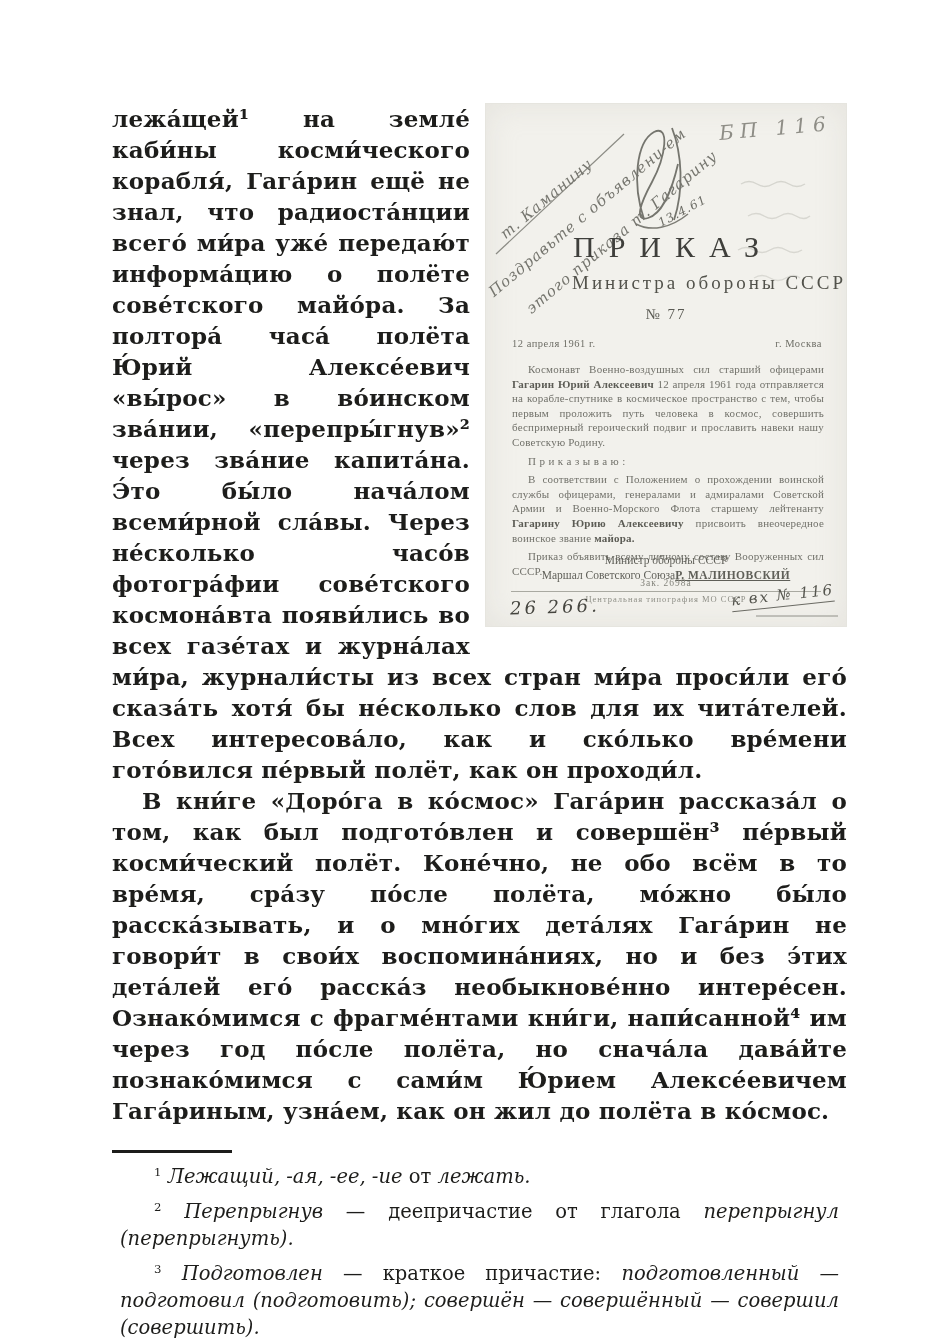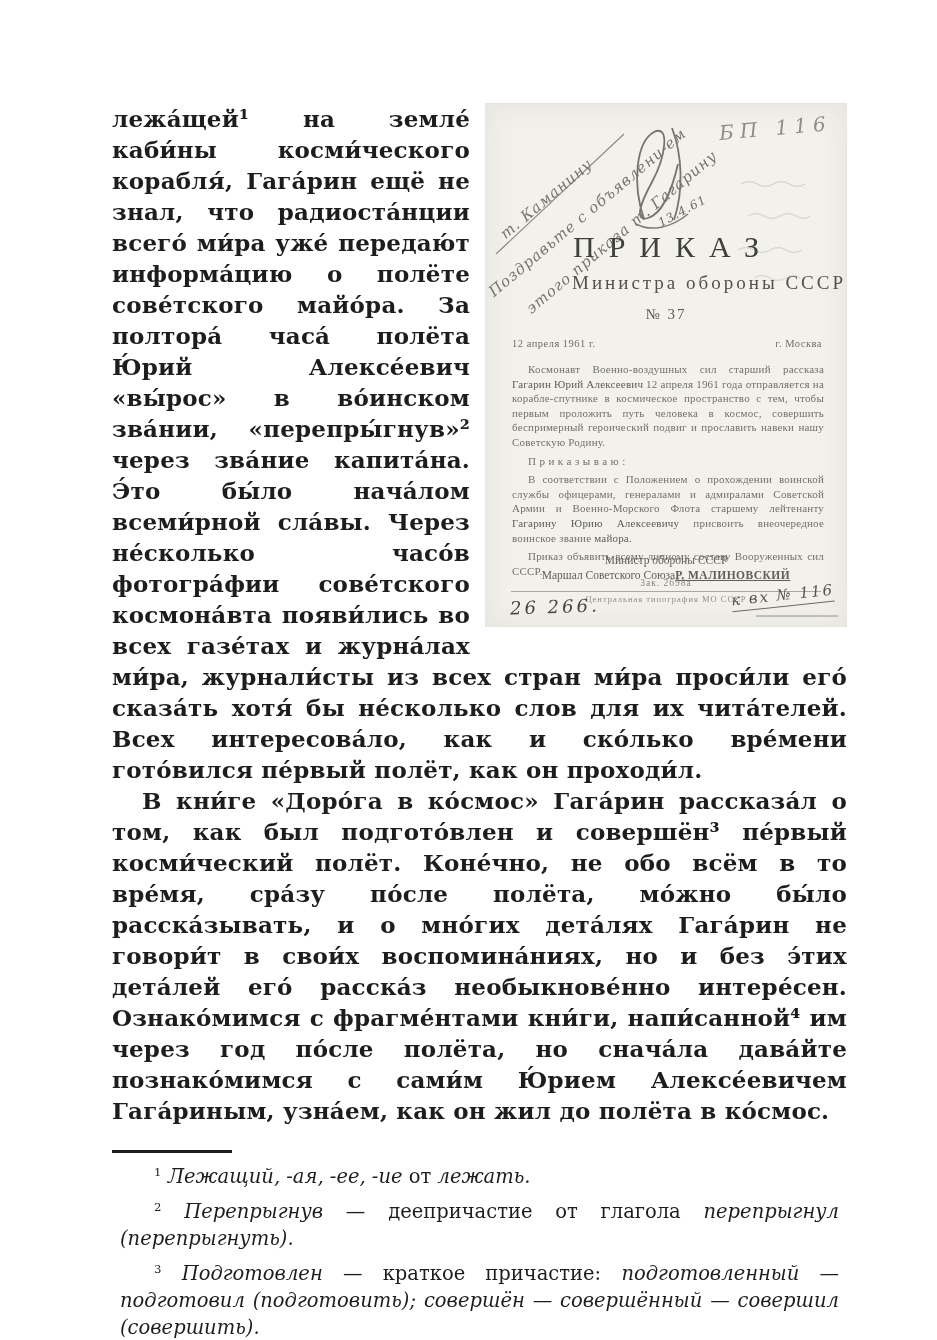--- a/index.html
+++ b/index.html
@@ -79,21 +79,21 @@
     font-size:10.5px;color:#6f6f67;letter-spacing:.5px;
   }
   .scan-body{
     position:absolute;left:26px;right:22px;top:258px;
     font-family:"Liberation Serif", serif;
     font-size:11px;line-height:14.6px;
     color:#71716a;text-align:justify;letter-spacing:.2px;
   }
   .scan-body p{margin:0 0 4px 0;text-indent:16px;}
   .scan-body .order-verb{letter-spacing:3.5px;}
-  .scan-body .bold{font-weight:400;color:#5c5c55;}
+  .scan-body .bold{font-weight:700;color:#5c5c55;}
   .scan-signature{
     position:absolute;left:0;right:0;top:449px;
     text-align:center;font-family:"Liberation Serif", serif;
     font-size:11.5px;line-height:15px;color:#5f5f58;
   }
   .scan-signature .sig-name{font-weight:700;letter-spacing:.5px;text-decoration:underline;}
   .scan-imprint{
     position:absolute;left:0;right:0;top:474px;text-align:center;
     font-family:"Liberation Serif", serif;color:#84847c;
   }
@@ -149,29 +149,29 @@
       <div class="hl1">т. Каманину</div>
       <div class="hl2">Поздравьте с объявлени-ем</div>
       <div class="hl3">этого приказа т. Гагарину</div>
     </div>
     <div class="hand-date">13.4.61</div>
 
     <div class="pencil-mark">БП 116</div>
 
     <div class="scan-title">ПРИКАЗ</div>
     <div class="scan-subtitle">Министра обороны СССР</div>
-    <div class="scan-number">№ 37</div>
+    <div class="scan-number">№ 77</div>
 
     <div class="scan-daterow">
       <span>12 апреля 1961 г.</span>
       <span>г. Москва</span>
     </div>
 
     <div class="scan-body">
-      <p><span>Космонавт Военно-воздушных сил старший рассказа </span><span class="bold">Гагарин Юрий Алексеевич</span><span> 12 апреля 1961 года отправляется на корабле-спутнике в космическое пространство с тем, чтобы первым проложить путь человека в космос, совершить беспримерный героический подвиг и прославить навеки нашу Советскую Родину.</span></p>
+      <p><span>Космонавт Военно-воздушных сил старший офицерами </span><span class="bold">Гагарин Юрий Алексеевич</span><span> 12 апреля 1961 года отправляется на корабле-спутнике в космическое пространство с тем, чтобы первым проложить путь человека в космос, совершить беспримерный героический подвиг и прославить навеки нашу Советскую Родину.</span></p>
       <p class="order-verb">Приказываю:</p>
       <p><span>В соответствии с Положением о прохождении воинской службы офицерами, генералами и адмиралами Советской Армии и Военно-Морского Флота старшему лейтенанту </span><span class="bold">Гагарину Юрию Алексеевичу</span><span> присвоить внеочередное воинское звание </span><span class="bold">майора.</span></p>
       <p>Приказ объявить всему личному составу Вооруженных сил СССР.</p>
     </div>
 
     <div class="scan-signature">
       <div>Министр обороны СССР</div>
       <div>
         <span>Маршал Советского Союза</span><span class="sig-name">Р. МАЛИНОВСКИЙ</span>
       </div>

